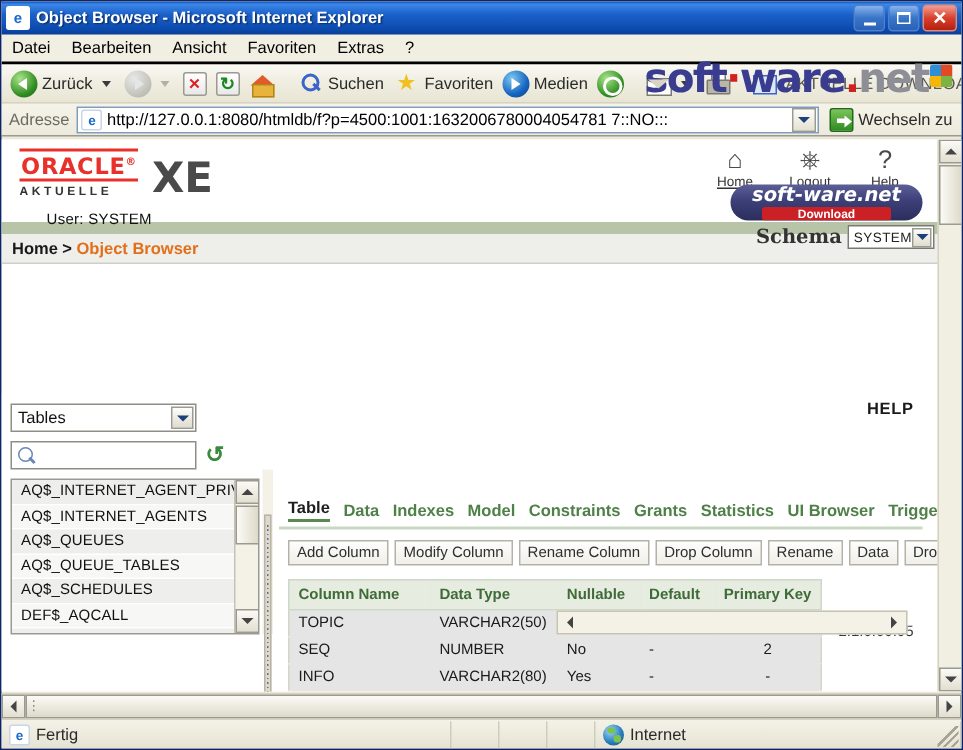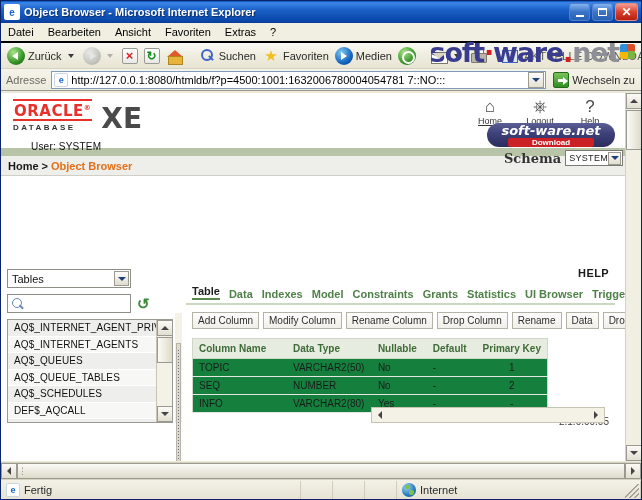--- a/index.html
+++ b/index.html
@@ -370,44 +370,45 @@
   .content {
     position: absolute; left: 185px; right: 10px; top: 0; bottom: 30px;
     background: #fff;
   }
   .help-row { height: 22px; position: relative; }
   .help-link {
     position: absolute; right: 6px; top: 4px;
     font-size: 11px; font-weight: bold; color: #1a1a1a; letter-spacing: .4px;
   }
   .tabs {
-    display: flex; align-items: flex-end; gap: 9px;
+    display: flex; align-items: center; gap: 9px;
     padding: 0 0 3px 6px;
     border-bottom: 2px solid #c9d8c1;
     height: 20px;
+    margin-top: 48px;
   }
   .tab {
     font-size: 11px; color: #4f8048; font-weight: bold; white-space: nowrap;
   }
   .tab.active { color: #1e1e1e; border-bottom: 2px solid #5a8a50; padding-bottom: 1px; }
 
   .btn-row { display: flex; gap: 4px; padding: 7px 0 0 6px; flex-wrap: nowrap; }
   .abtn {
     font-size: 10px; color: #2e2e2e;
     background: linear-gradient(to bottom,#fdfdfc,#f0efe9);
     border: 1px solid #b4b2a6;
     padding: 2px 5px; white-space: nowrap;
   }
 
   .data-table {
     margin: 9px 0 0 6px;
     width: 356px;
     border: 1px solid #cfd8c8;
     border-collapse: collapse;
-    background: #15803d;
+    background: #e5e5e5;
   }
   .data-table th {
     background: #e6ece0;
     color: #3f6b38; font-size: 10px; font-weight: bold;
     text-align: left; padding: 4px 6px;
     border-bottom: 1px solid #cfd8c8;
     white-space: nowrap;
   }
   .data-table th.c, .data-table td.c { text-align: center; }
   .data-table td {
@@ -581,21 +582,21 @@
       <span class="go-ico"></span>
       <span class="go-text">Wechseln zu</span>
     </div>
   </div>
 
   <div class="page">
 
     <div class="oracle-header">
       <div class="oracle-logo-box">
         <div class="oracle-word"><span>ORACLE</span><sup>®</sup></div>
-        <div class="oracle-db">DATABASE</div>
+        <div class="oracle-db">AKTUELLE</div>
       </div>
       <span class="oracle-xe">XE</span>
       <div class="oracle-user">User: SYSTEM</div>
 
       <div class="hdr-icons">
         <div class="hdr-ico-item">
           <div class="hdr-ico-glyph">⌂</div>
           <div class="hdr-ico-label">Home</div>
         </div>
         <div class="hdr-ico-item">

